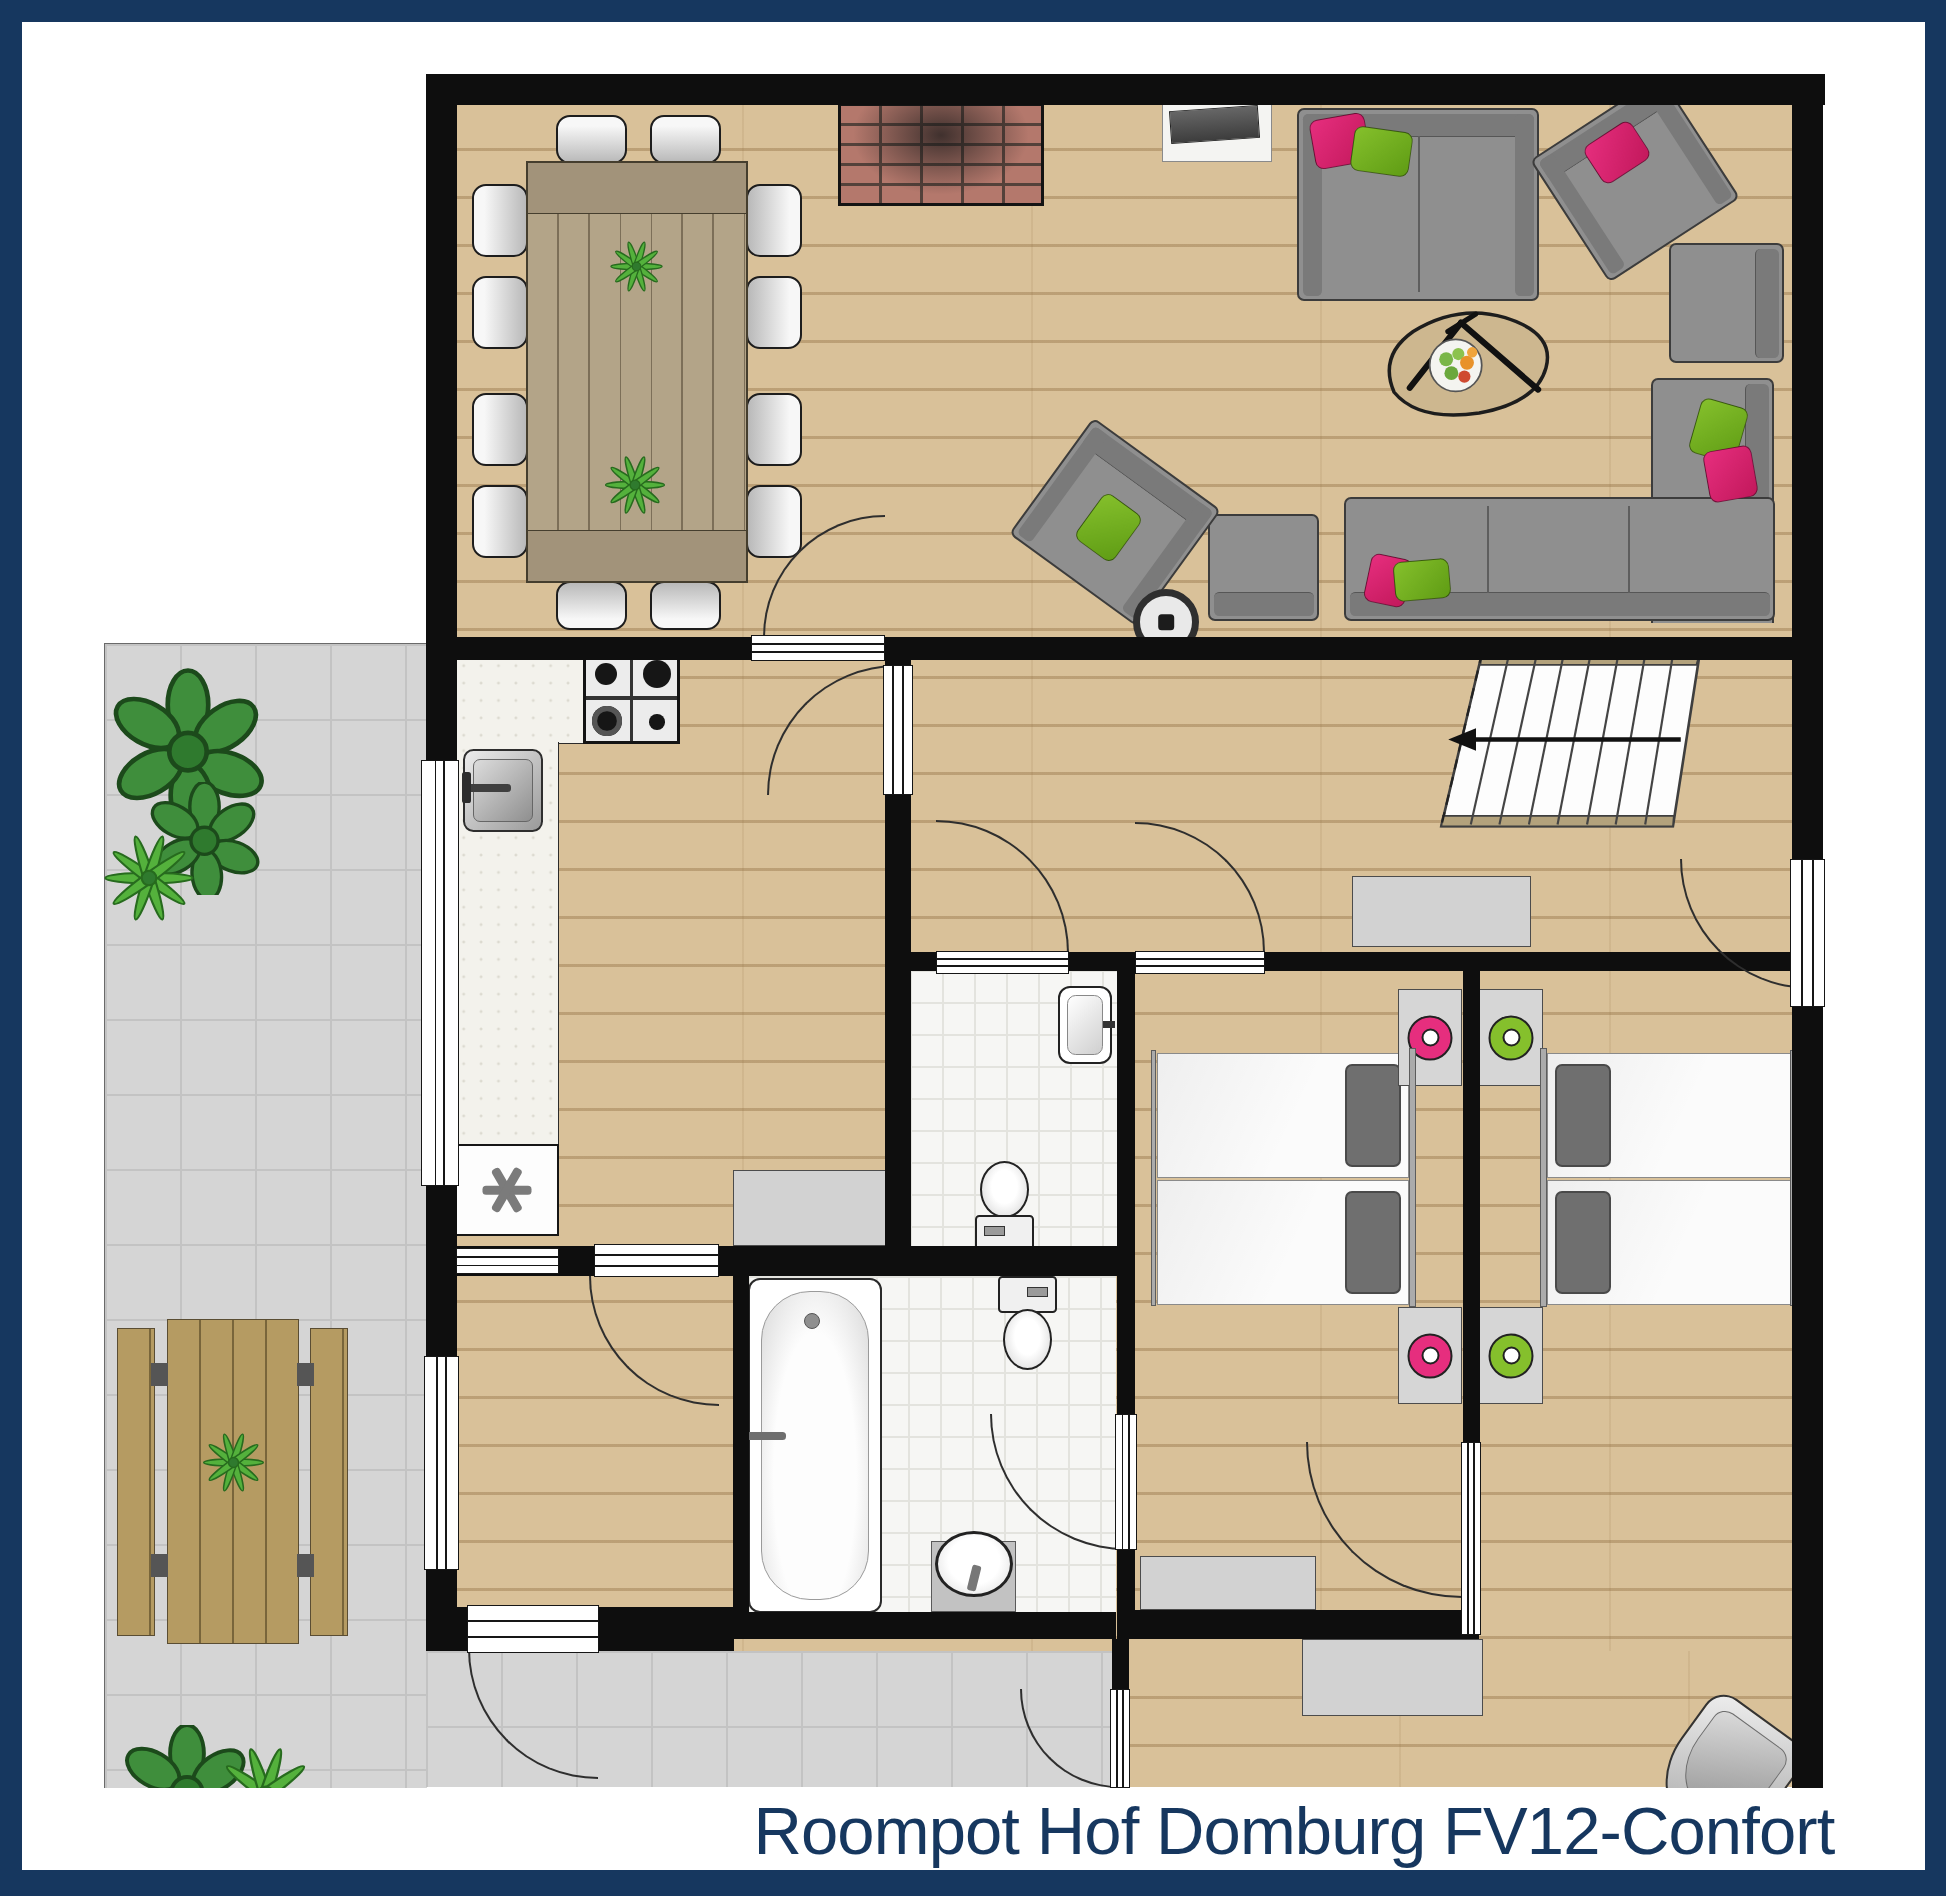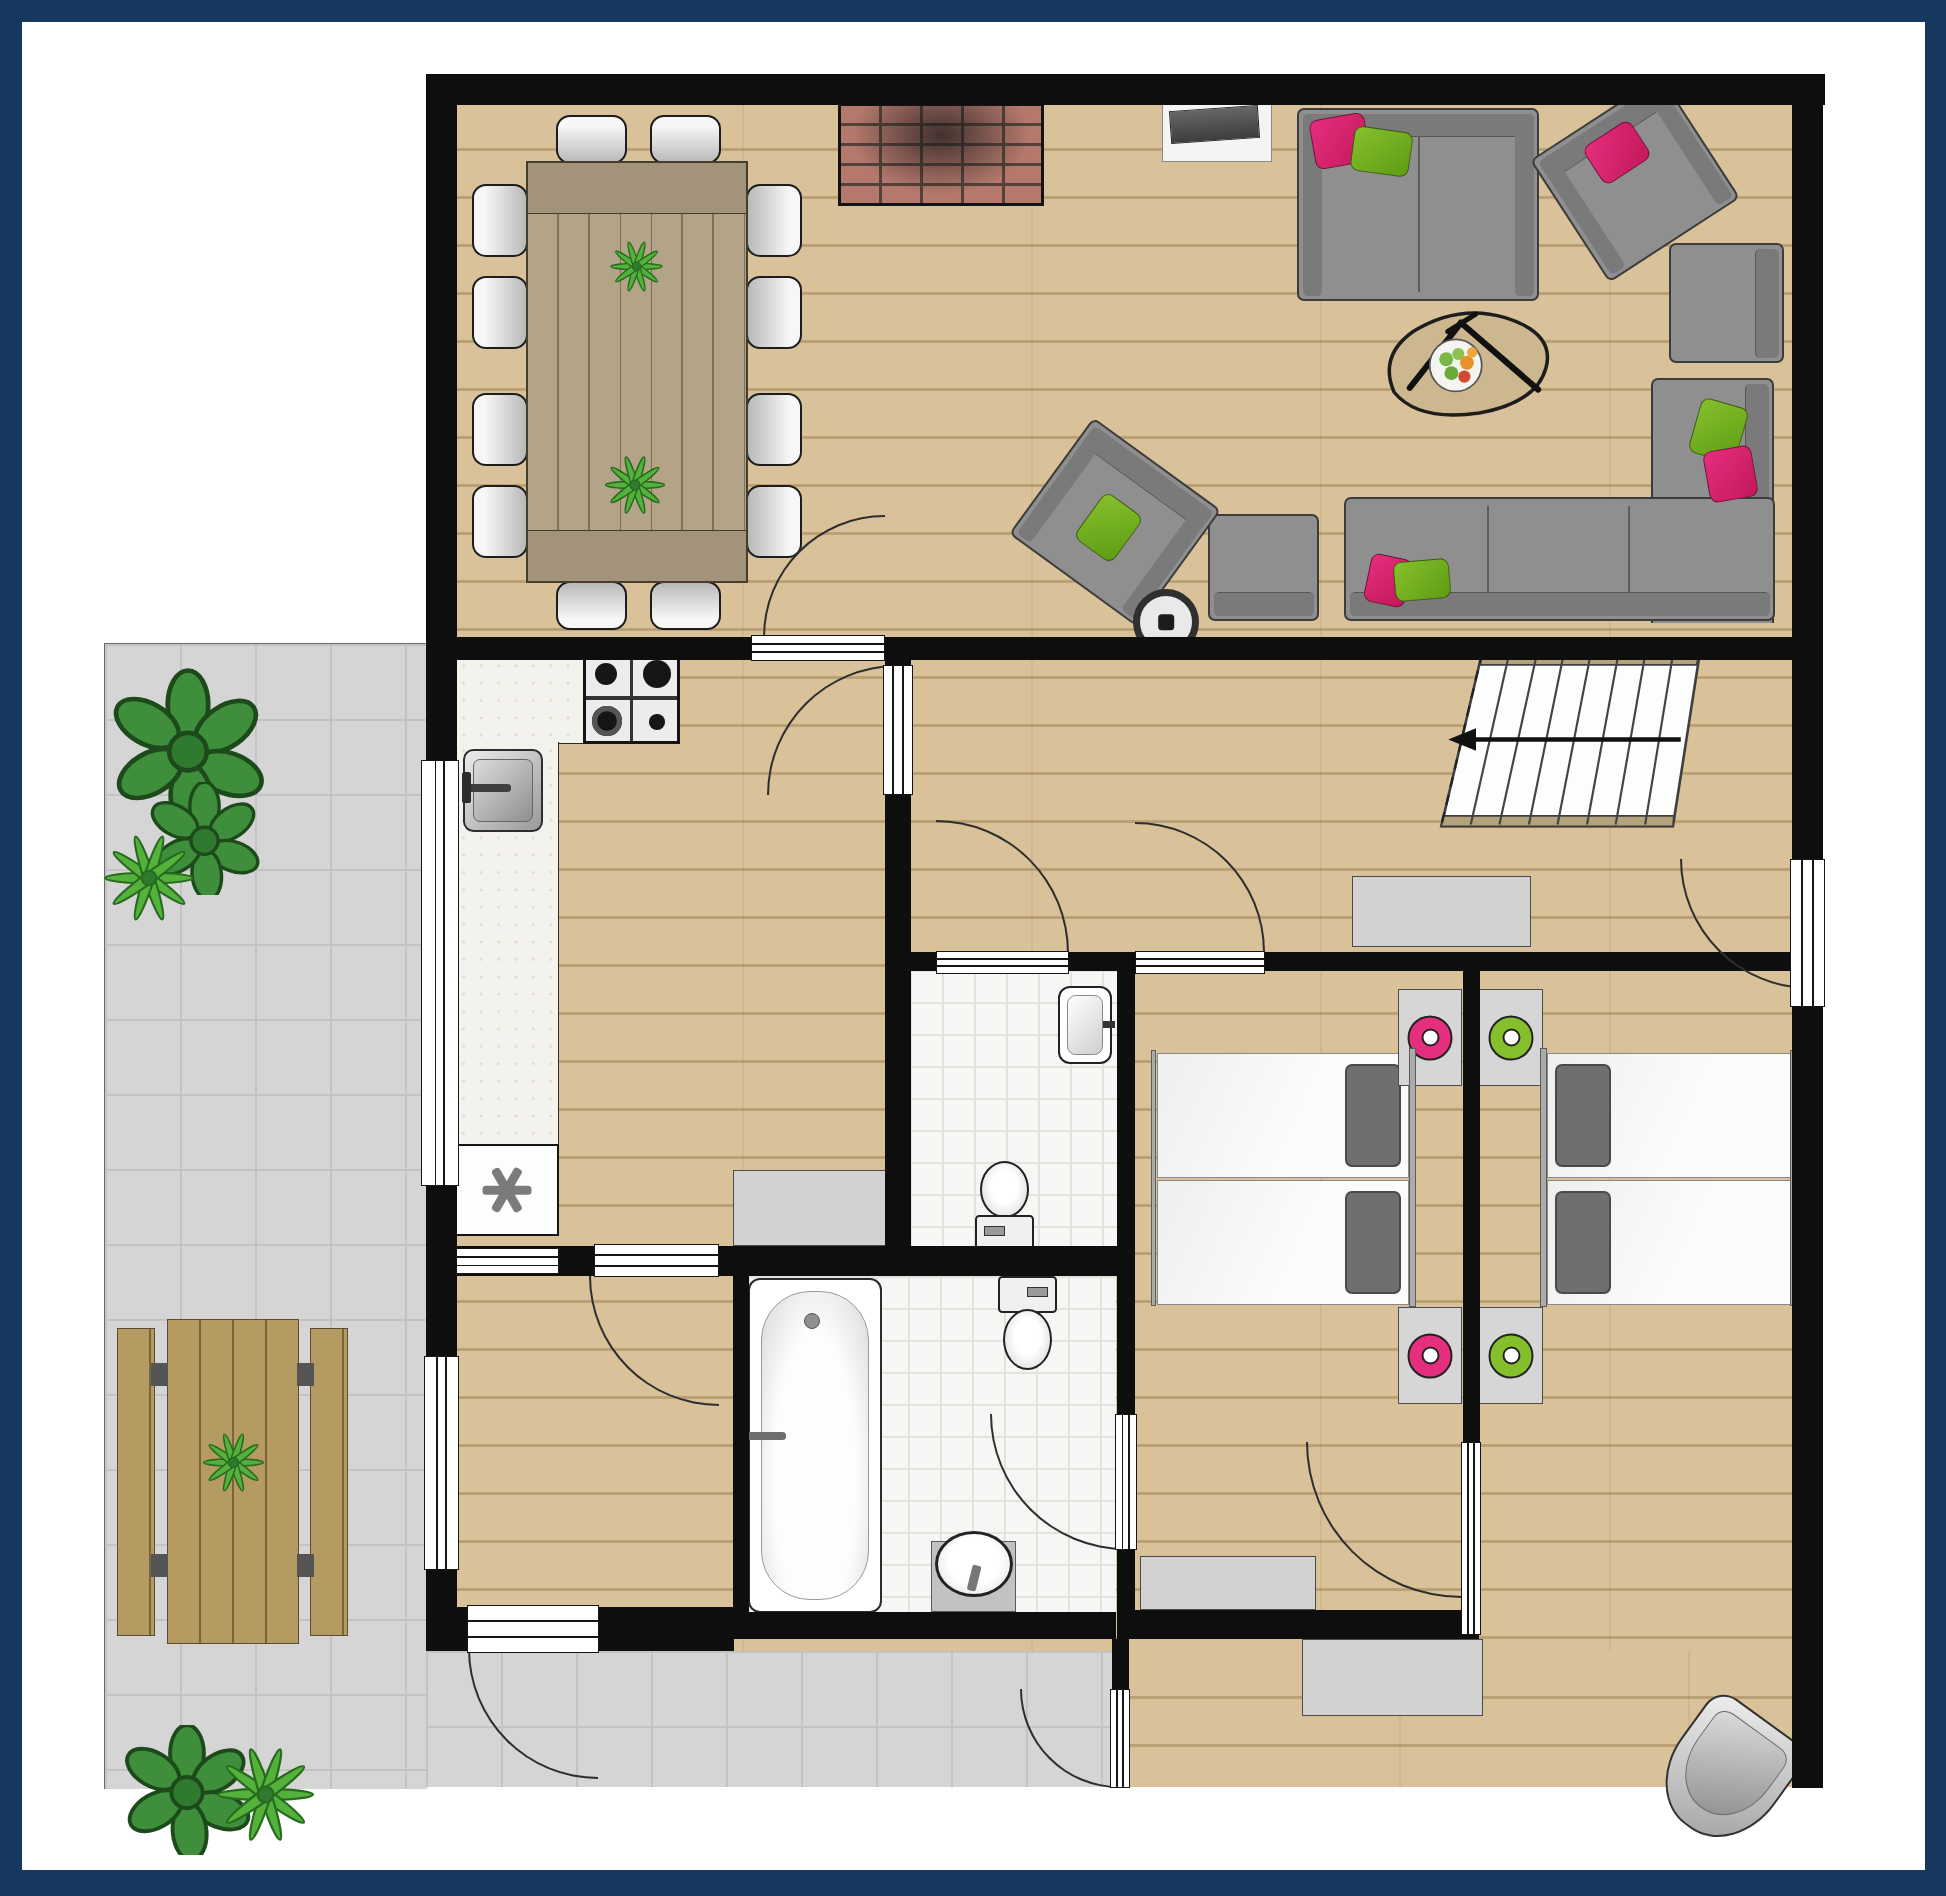--- a/index.html
+++ b/index.html
@@ -372,15 +372,18 @@
   <div class="abs sill-v" style="left:1110px;top:1689px;width:20px;height:99px;"></div>
   <div class="abs arc arc-bl" style="left:1020px;top:1689px;width:99px;height:99px;"></div>
 
   <div class="abs sill-v" style="left:1790px;top:859px;width:35px;height:148px;"></div>
   <div class="abs arc arc-bl" style="left:1680px;top:859px;width:130px;height:130px;"></div>
 
   <div class="abs win-v" style="left:421px;top:760px;width:38px;height:426px;"></div>
   <div class="abs win-v" style="left:424px;top:1356px;width:35px;height:214px;"></div>
   <div class="abs win-h" style="left:456px;top:1248px;width:103px;height:26px;"></div>
 
+  <div id="caption-band">
+    <div id="caption">Roompot Hof Domburg FV12-Confort</div>
+  </div>
   <div id="frame"></div>
 </div>
 
 
 </body></html>

